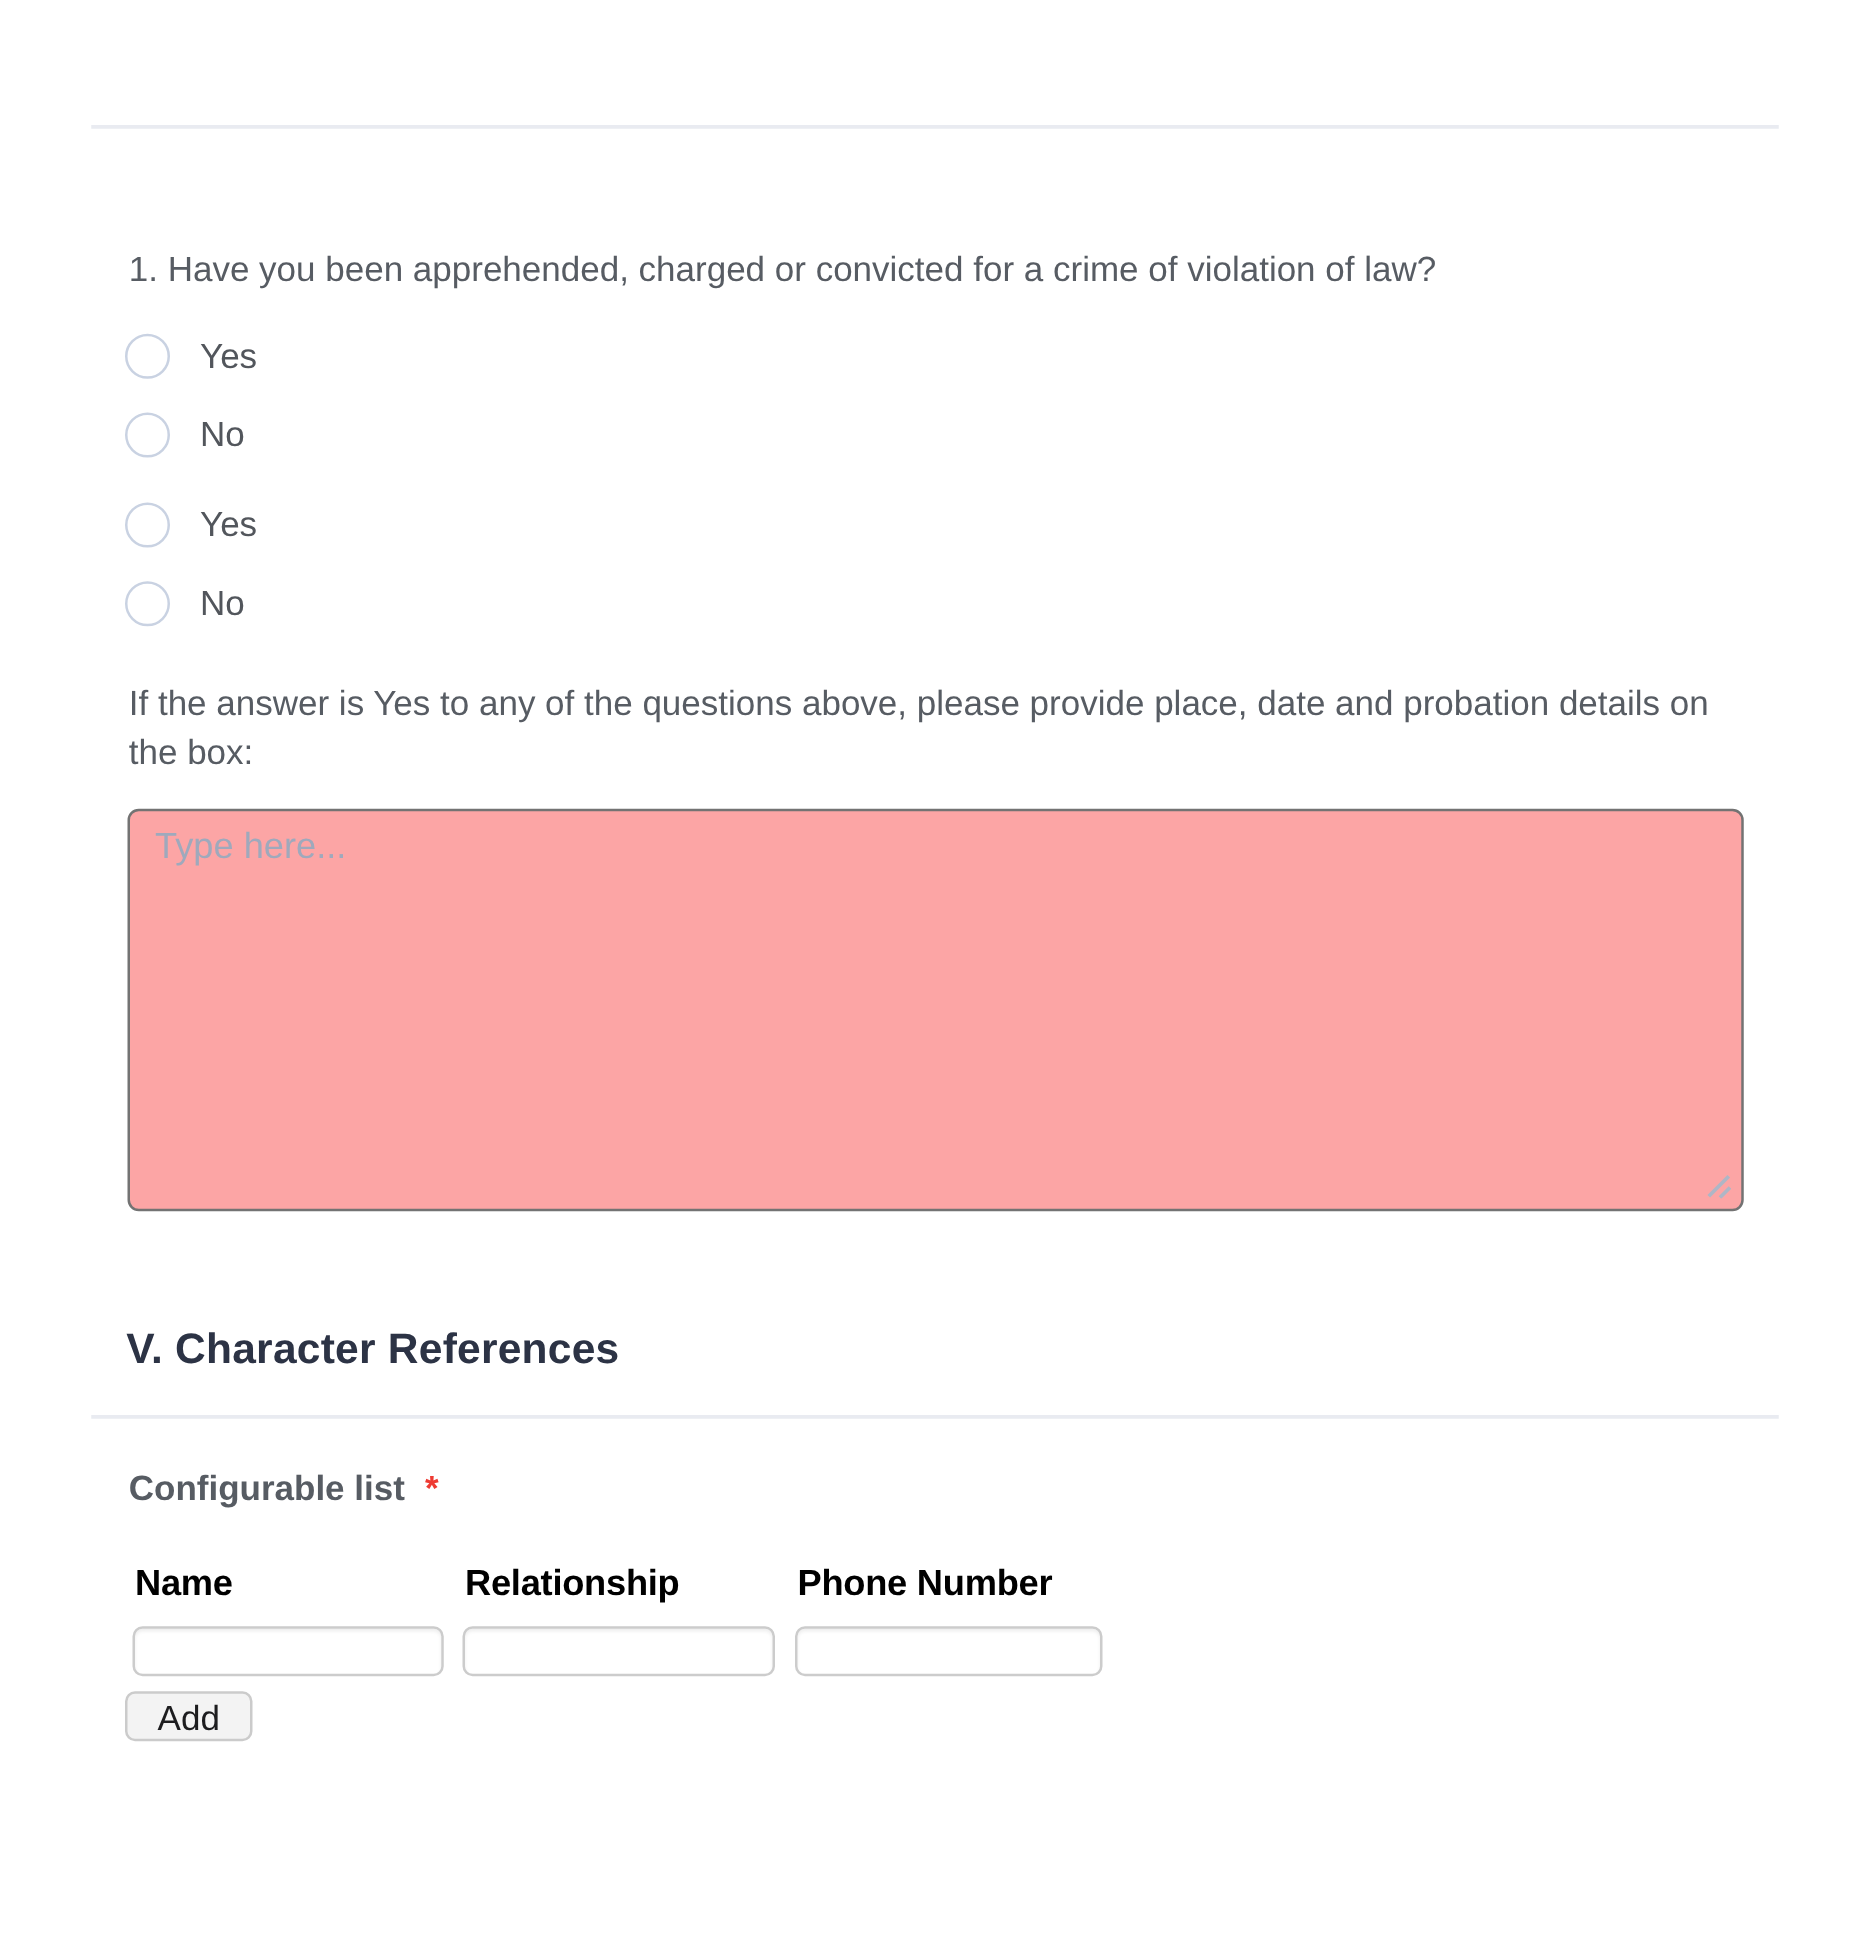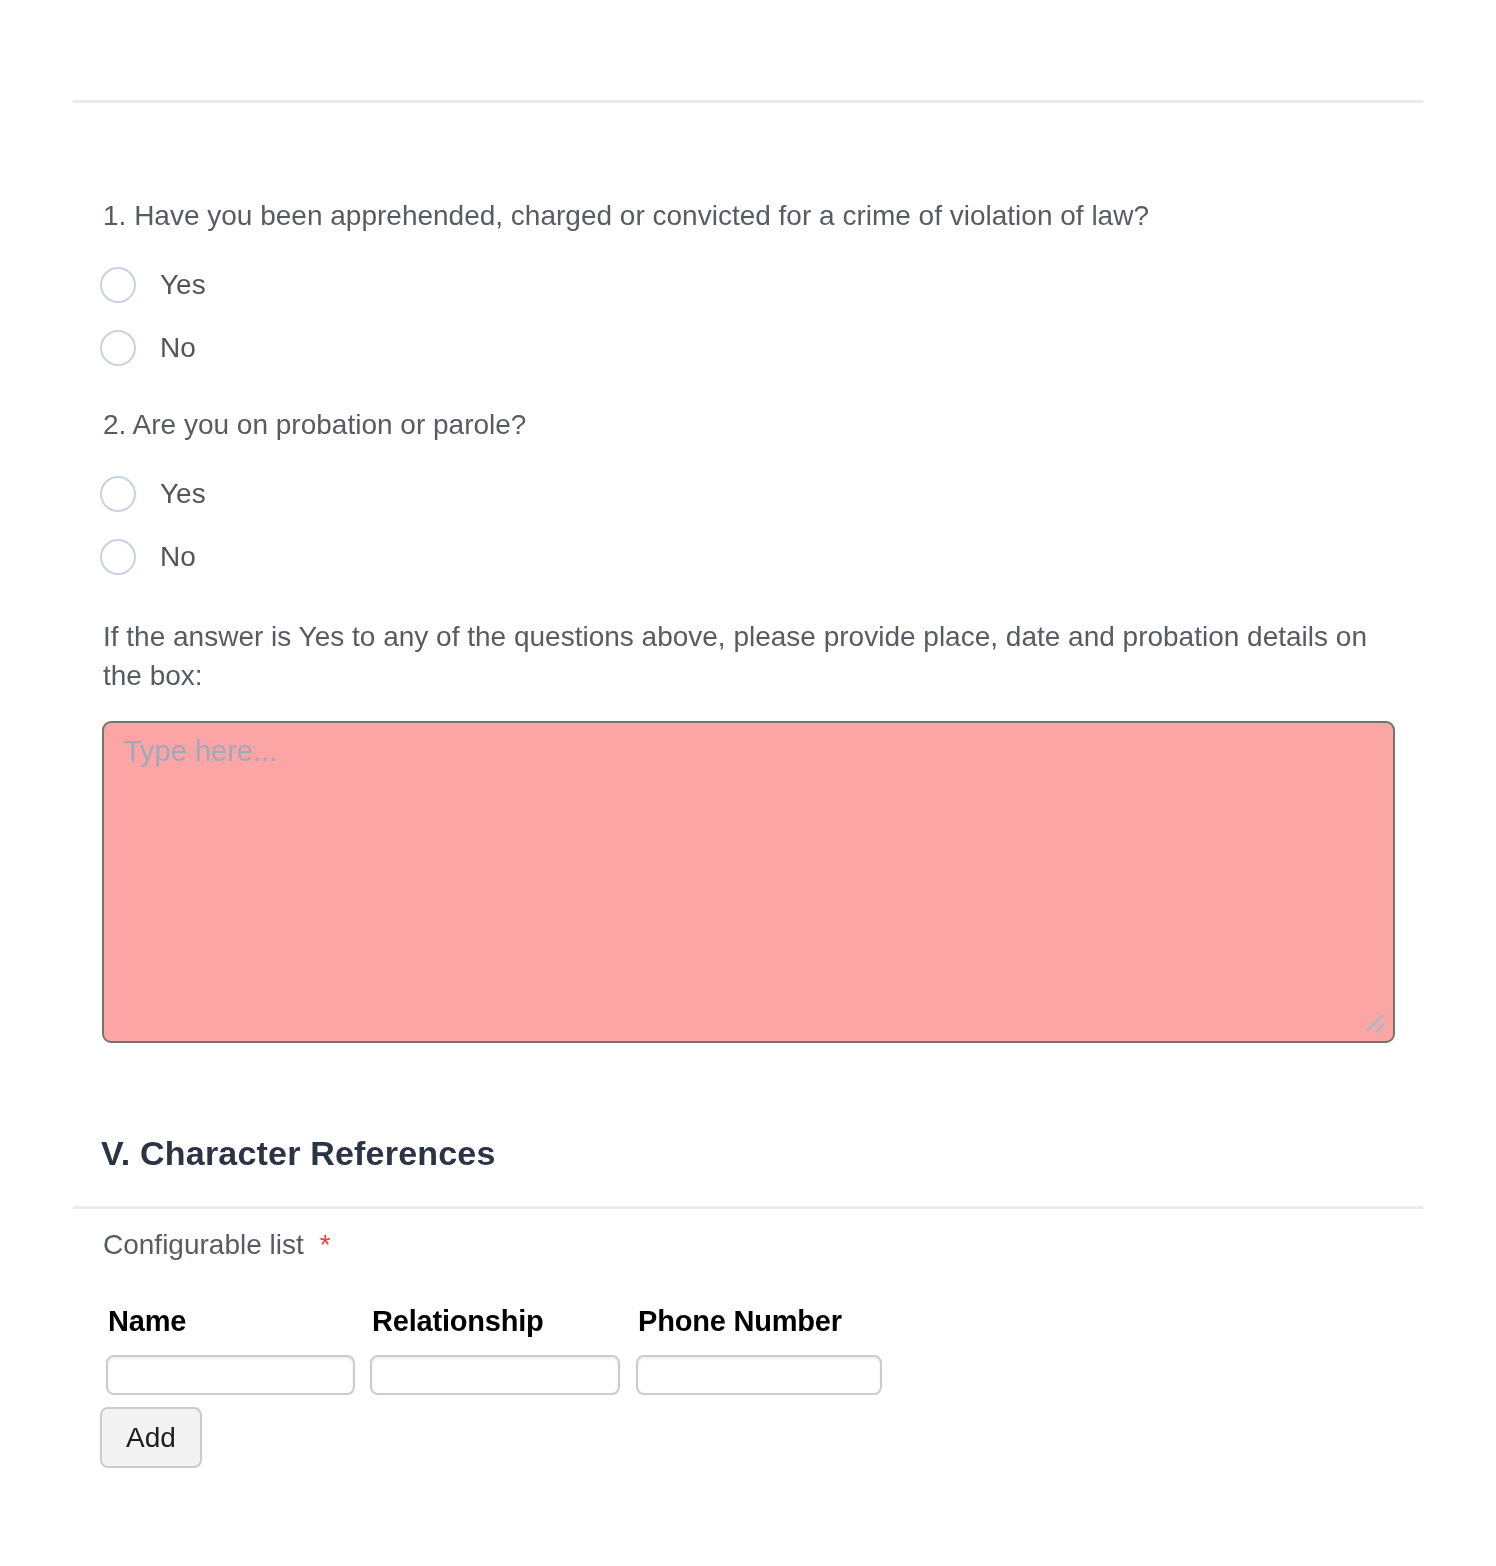--- a/index.html
+++ b/index.html
@@ -91,26 +91,27 @@
   .resize-handle {
     position:absolute;
     right:10px; bottom:10px;
     width:22px; height:22px;
     pointer-events:none;
   }
 
   .section2 { margin-top:88px; }
 
   .config-label-row {
-    margin-top:20px;
+    margin-top:40px;
     padding-left:30px;
     font-size:28px;
     color:#575c63;
     display:flex;
     align-items:center;
+    font-weight:bold;
   }
   .required-asterisk {
     color:#ee3b33;
     font-size:28px;
     margin-left:16px;
   }
 
   .widget { padding-left:35px; }
   .widget-header-row {
     margin-top:44px;
@@ -146,21 +147,21 @@
     color:#222222;
     padding:0 10px;
   }
   .widget-input.w2 { width:250px; }
   .widget-input.w3 { width:246px; }
 
   .add-button {
     margin-top:12px;
     margin-left:-8px;
     width:102px;
-    height:61px;
+    height:40px;
     background:#f3f3f3;
     border:2px solid #cbcbcb;
     border-radius:8px;
     font-family:"Liberation Sans", sans-serif;
     font-size:28px;
     color:#1d1d1f;
     cursor:pointer;
     line-height:40px;
     text-align:center;
   }
@@ -176,21 +177,20 @@
 
   <div class="option-row first">
     <div class="radio-circle"></div>
     <div class="option-label">Yes</div>
   </div>
   <div class="option-row">
     <div class="radio-circle"></div>
     <div class="option-label">No</div>
   </div>
 
-  <div class="question q2">2. Are you on probation or parole?</div>
 
   <div class="option-row first">
     <div class="radio-circle"></div>
     <div class="option-label">Yes</div>
   </div>
   <div class="option-row">
     <div class="radio-circle"></div>
     <div class="option-label">No</div>
   </div>
 

